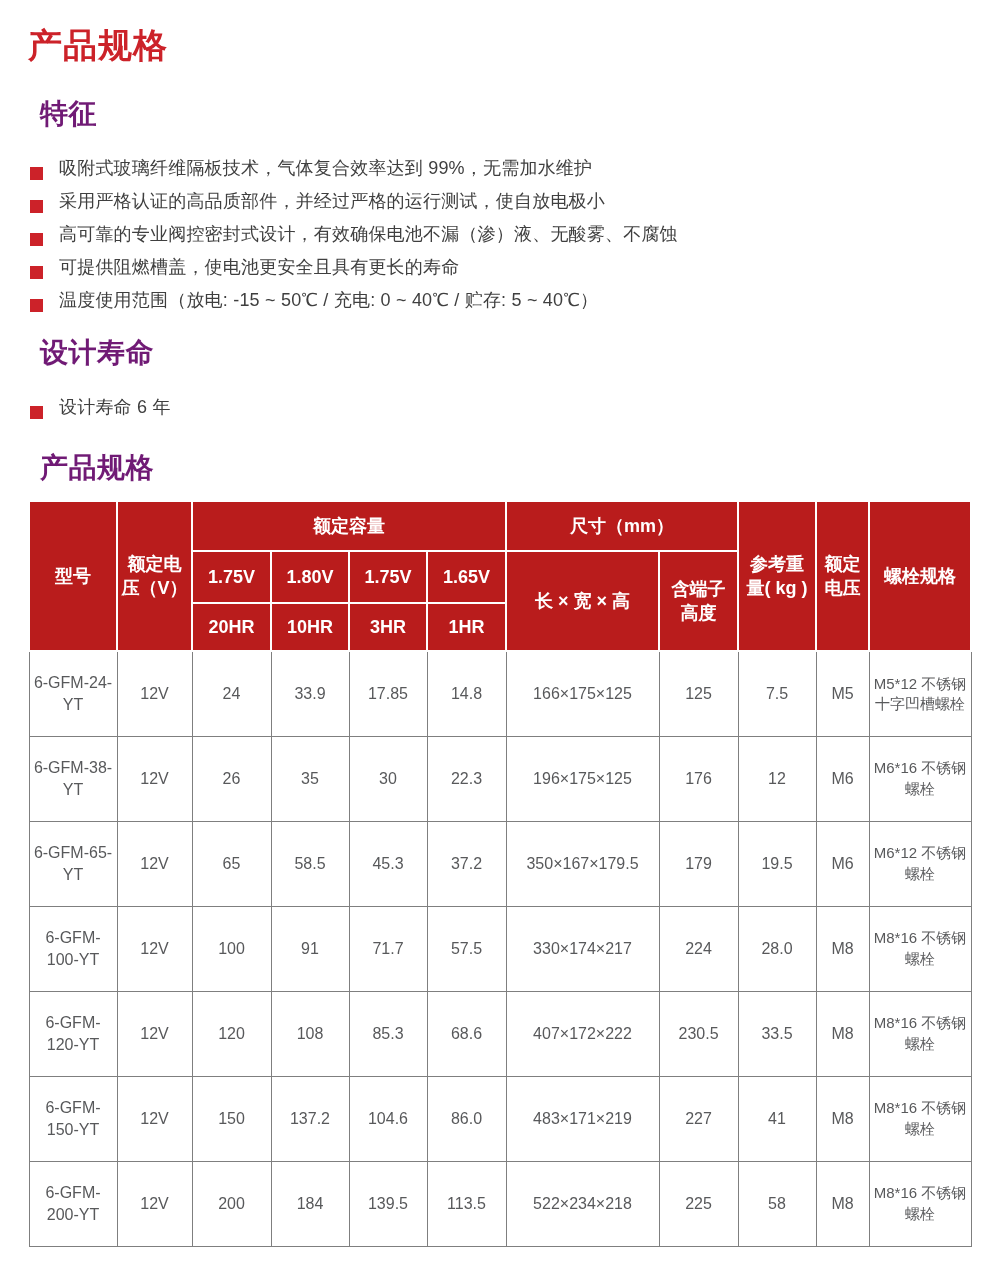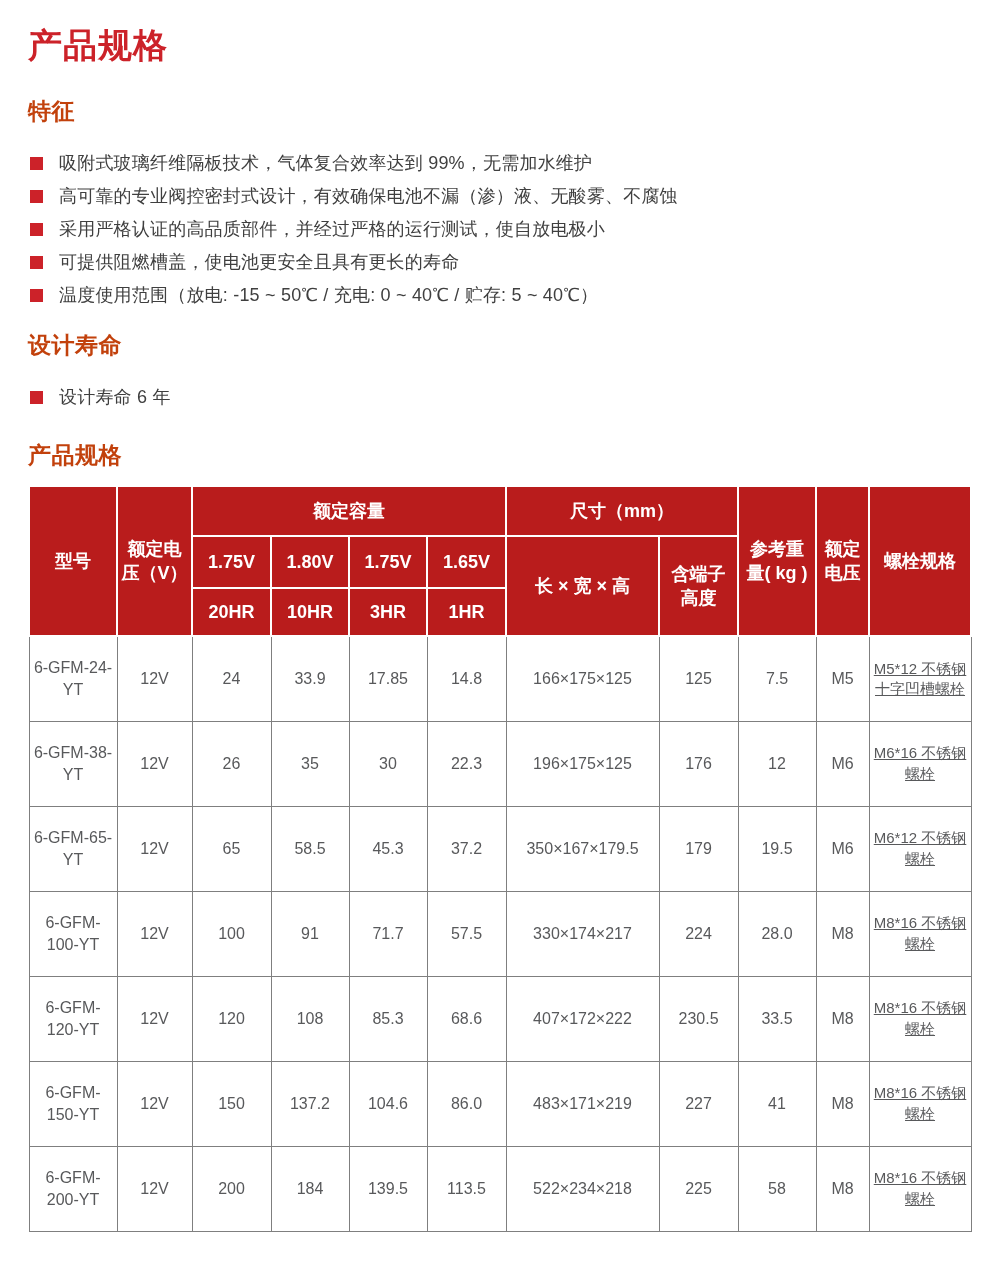--- a/index.html
+++ b/index.html
@@ -10,30 +10,30 @@
     color: #3f3f3f;
   }
   .page { padding: 28px 30px 40px 28px; }
 
   .doc-title {
     margin: 0;
     font-size: 34px; font-weight: bold; color: #cc2229;
     letter-spacing: 1px; line-height: 1;
   }
   .section-heading {
-    font-size: 23px; font-weight: bold; color: #c2410c;
-    margin: 0; line-height: 1; letter-spacing: 0.5px;
+    font-size: 28px; font-weight: bold; color: #701a75;
+    margin: 12px; line-height: 1; letter-spacing: 0.5px;
   }
   .heading-features { margin-top: 38px; }
   .heading-design-life { margin-top: 22px; }
   .heading-specs { margin-top: 30px; }
 
   .bullet-list { list-style: none; margin: 24px 0 0 0; padding: 0; }
   .bullet-list li {
-    display: flex; align-items: flex-start;
+    display: flex; align-items: center;
     font-size: 18px; color: #3f3f3f;
     line-height: 33px; letter-spacing: 0.2px;
   }
   .bullet-square {
     flex: 0 0 13px; width: 13px; height: 13px;
     background: #cc2229; margin: 10px 16px 0 2px;
   }
   .bullet-list.single { }
 
   table.spec-table {
@@ -51,42 +51,42 @@
     border: 1px solid #7f7f7f;
     color: #58595b; font-size: 16px;
     text-align: center; vertical-align: middle;
     padding: 3px 4px; line-height: 1.35;
     background: #ffffff;
   }
   tr.hrow-1 { height: 50px; }
   tr.hrow-2 { height: 52px; }
   tr.hrow-3 { height: 48px; }
   tr.data-row { height: 85px; }
-  td.bolt-cell { font-size: 15px; text-decoration: underline; }
+  td.bolt-cell { font-size: 15px; }
 </style>
 </head>
 <body>
 
 <div class="page">
 
   <h1 class="doc-title">产品规格</h1>
 
   <h2 class="section-heading heading-features">特征</h2>
   <ul class="bullet-list">
     <li>
       <span class="bullet-square"></span>
       <span>吸附式玻璃纤维隔板技术，气体复合效率达到 99%，无需加水维护</span>
     </li>
     <li>
       <span class="bullet-square"></span>
+      <span>采用严格认证的高品质部件，并经过严格的运行测试，使自放电极小</span>
+    </li>
+    <li>
+      <span class="bullet-square"></span>
       <span>高可靠的专业阀控密封式设计，有效确保电池不漏（渗）液、无酸雾、不腐蚀</span>
-    </li>
-    <li>
-      <span class="bullet-square"></span>
-      <span>采用严格认证的高品质部件，并经过严格的运行测试，使自放电极小</span>
     </li>
     <li>
       <span class="bullet-square"></span>
       <span>可提供阻燃槽盖，使电池更安全且具有更长的寿命</span>
     </li>
     <li>
       <span class="bullet-square"></span>
       <span>温度使用范围（放电: -15 ~ 50℃ / 充电: 0 ~ 40℃ / 贮存: 5 ~ 40℃）</span>
     </li>
   </ul>

